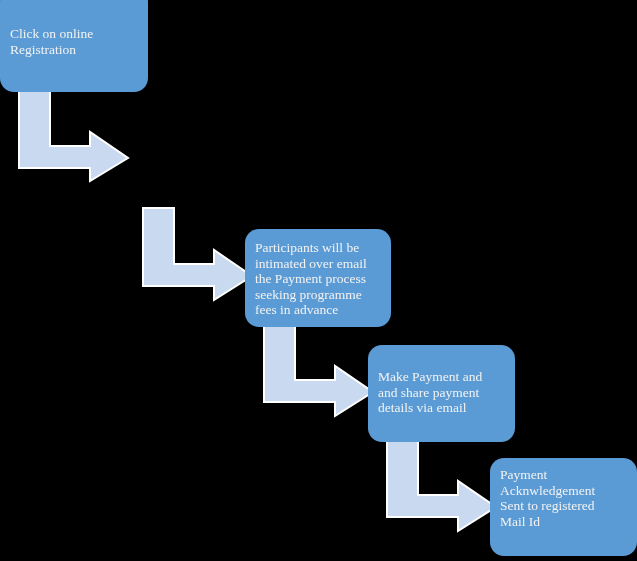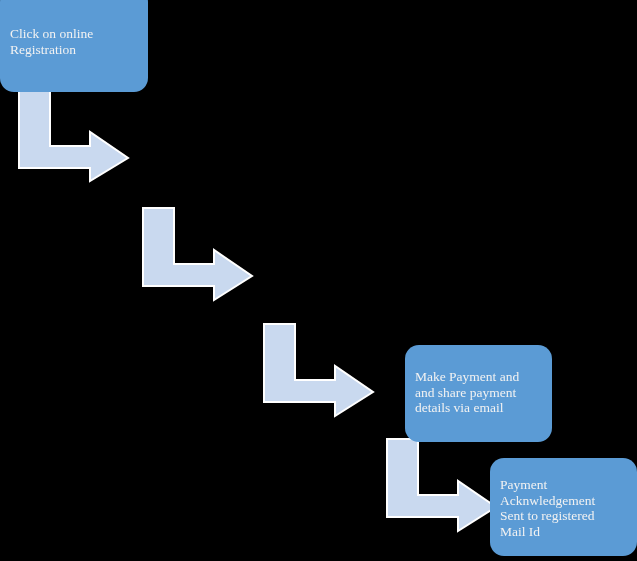--- a/index.html
+++ b/index.html
@@ -67,27 +67,34 @@
   <svg class="arrow-svg" style="left:382px; top:437px; width:120px; height:96px;" viewBox="0 0 120 96">
     <path class="arrow-path" d="M 5 2 L 36 2 L 36 58 L 76 58 L 76 44 L 114 70 L 76 94 L 76 80 L 5 80 Z"></path>
   </svg>
 
   <div class="node" style="left:0px; top:-12px; width:148px; height:104px;">
     <div class="node-label" style="top:38px;">Click on online
 Registration</div>
   </div>
 
 
+  <div class="node" style="left:245px; top:229px; width:146px; height:98px;">
+    <div class="node-label" style="top:11px;">Participants will be
+intimated over email
+the Payment process
+seeking programme
+fees in advance</div>
+  </div>
 
-  <div class="node" style="left:368px; top:345px; width:147px; height:97px;margin-left:37px;">
+  <div class="node" style="left:368px; top:345px; width:147px; height:97px;">
     <div class="node-label" style="top:24px;">Make Payment and
 and share payment
 details via email</div>
   </div>
 
   <div class="node" style="left:490px; top:458px; width:147px; height:98px;">
-    <div class="node-label" style="top:19px;">Payment
+    <div class="node-label" style="top:9px;">Payment
 Acknwledgement
 Sent to registered
 Mail Id</div>
   </div>
 
 </div>
 
 </body></html>

